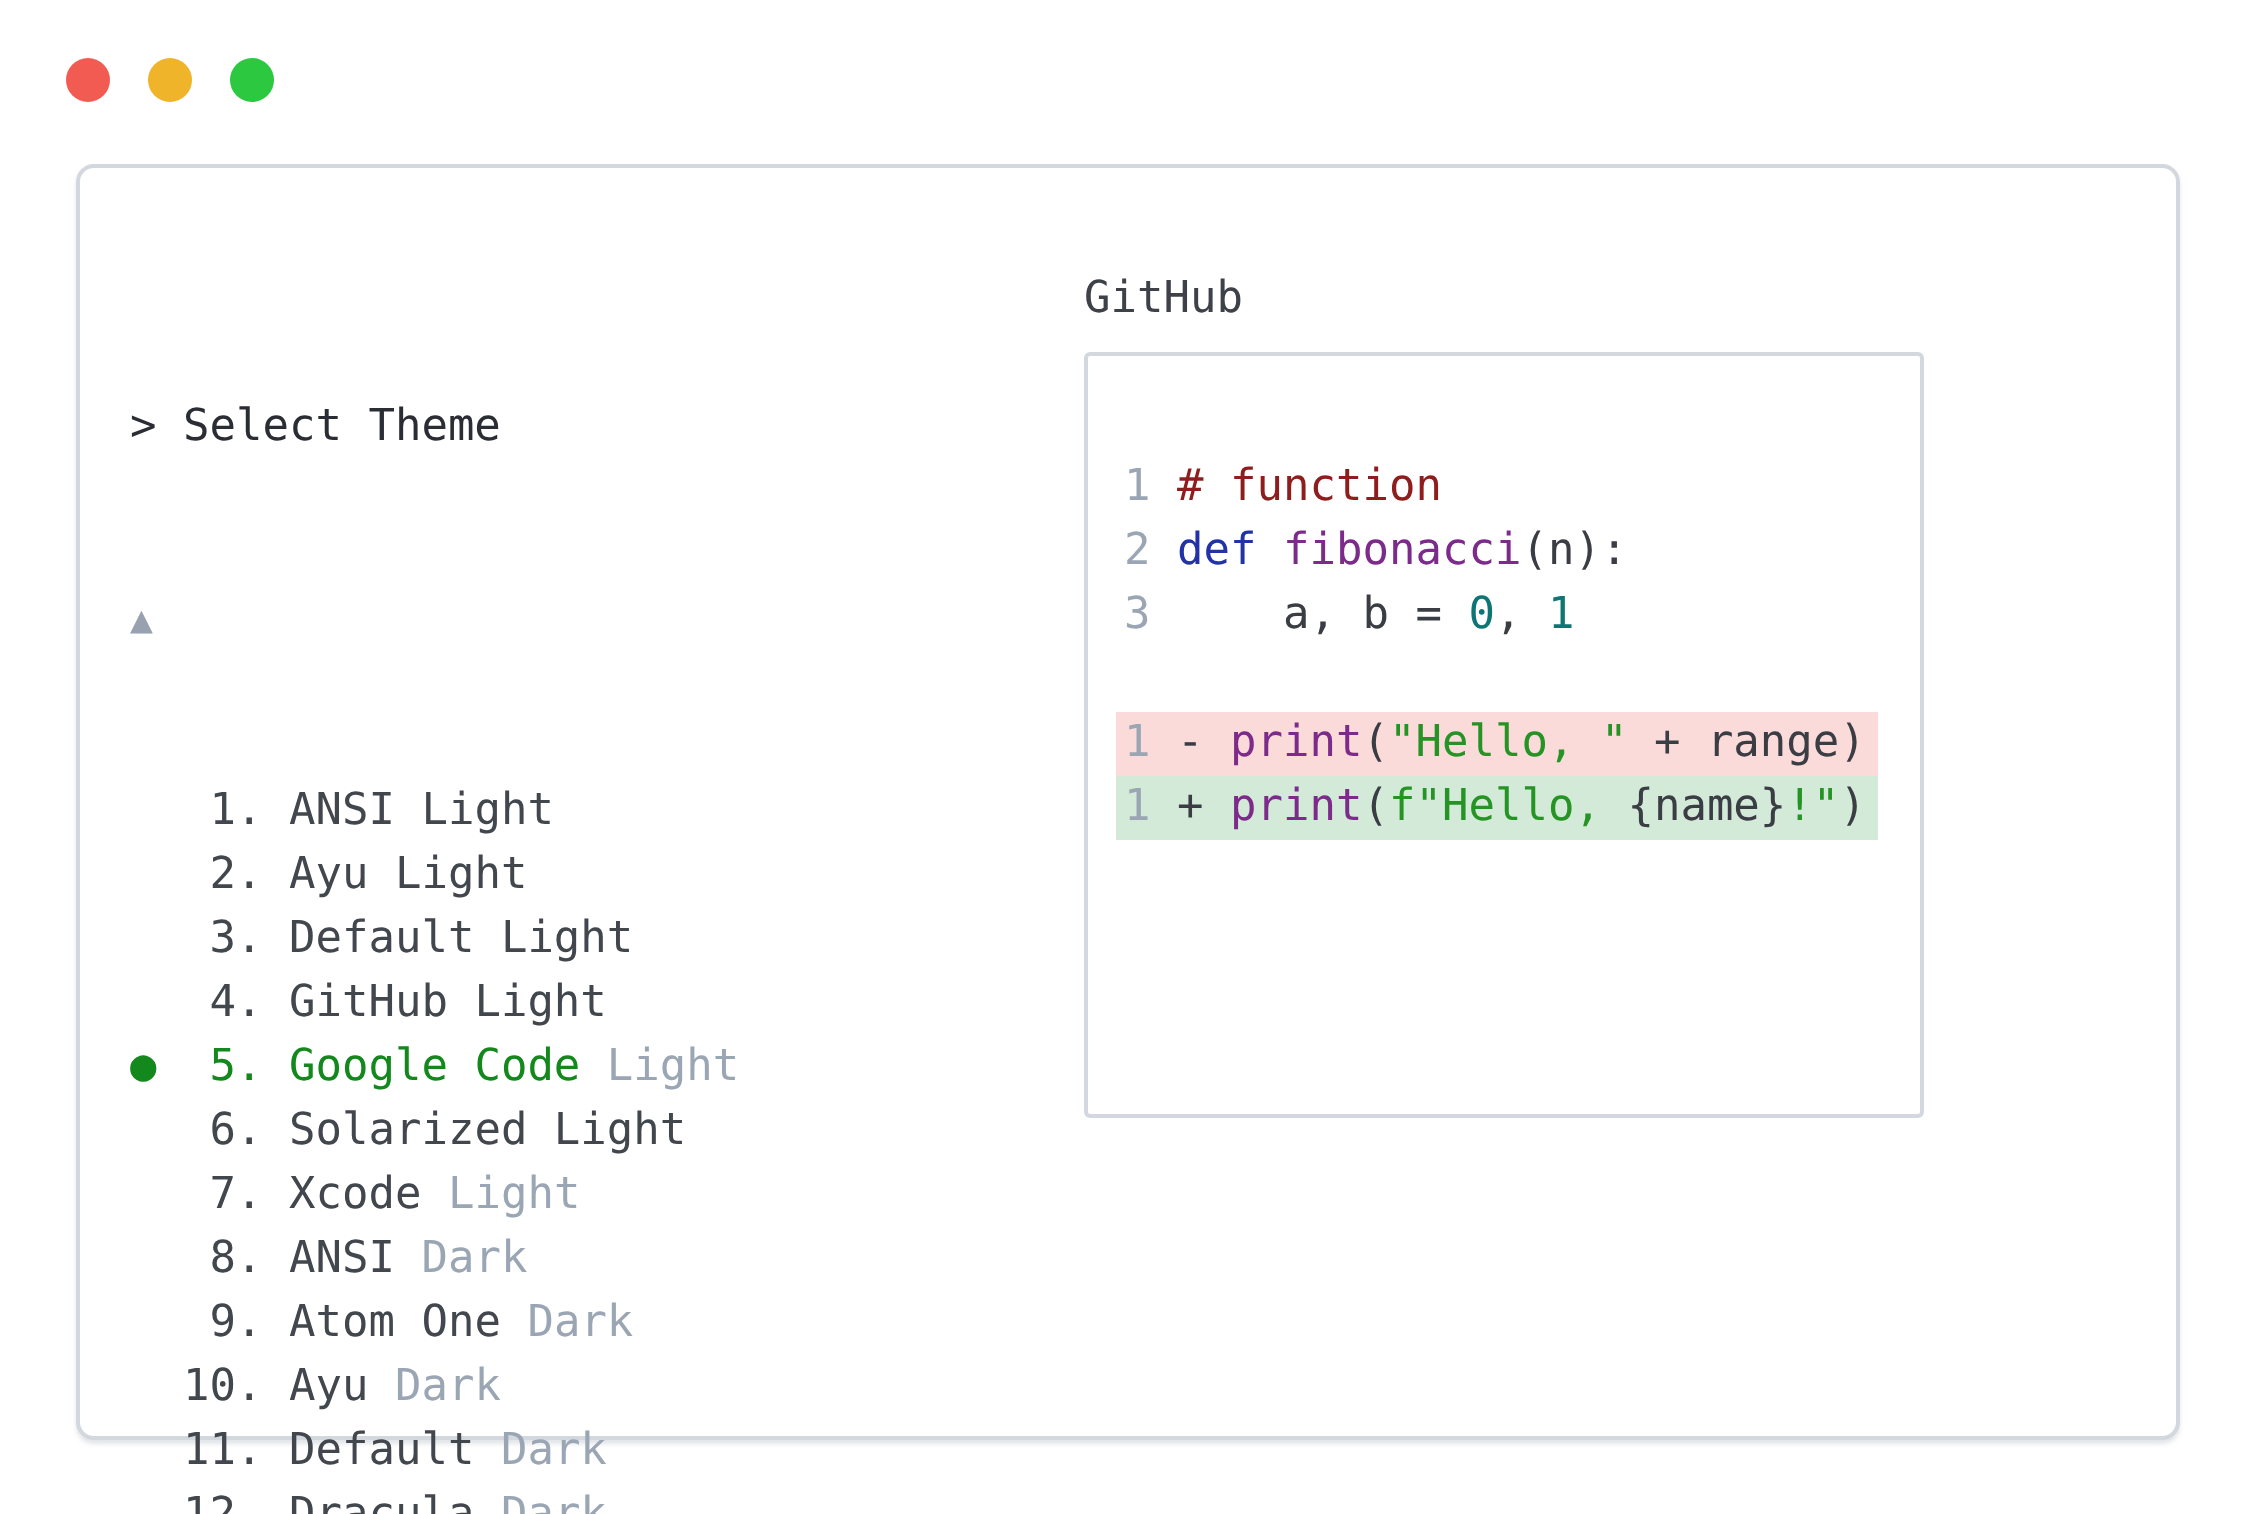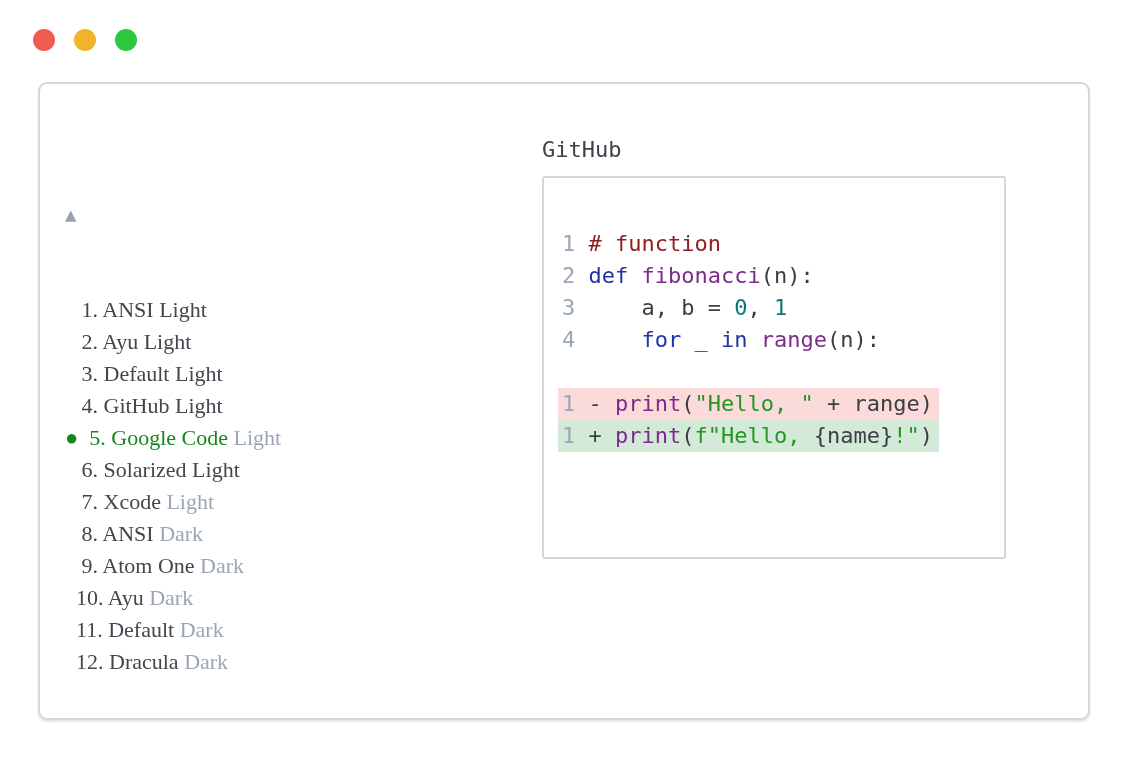--- a/index.html
+++ b/index.html
@@ -32,32 +32,32 @@
   }
 
   
   .theme-list {
     position: absolute; left: 25px; top: 50px;
     font-size: 22px; line-height: 32px;
     white-space: pre;
   }
   .prompt-row { color: var(--text-dark); }
   .scroll-up   { color: var(--arrow-dim);    font-size: 19px; }
-  .item { color: var(--text-item); font-family: Liberation Serif, serif; }
+  .item { color: var(--text-item); }
   .item .variant { color: var(--text-dim); }
   .item.selected .num,
   .item.selected .name { color: var(--selected-green); }
 
   
   .preview { position: absolute; left: 502px; top: 50px; }
   .preview-label { font-size: 22px; line-height: 32px; color: #3e4248; }
   .preview-box {
     margin-top: 10px;
     box-sizing: border-box;
-    width: 464px; height: 383px;
+    width: 420px; height: 383px;
     border: 2px solid var(--panel-border);
     border-radius: 3px;
     padding: 50px 16px 0 14px;
     overflow: hidden;
     background: #ffffff;
   }
   .code-line {
     font-size: 22px; line-height: 32px;
     white-space: pre;
     width: fit-content;
@@ -82,34 +82,34 @@
 
   <div class="traffic-lights">
     <span class="light red"></span>
     <span class="light yellow"></span>
     <span class="light green"></span>
   </div>
 
   <div class="panel">
 
     <div class="theme-list">
+      <div class="prompt-row">&gt; Select Theme</div>
       <div class="scroll-up">▲</div>
       <div id="items"><div class="item"><span class="num">   1. </span><span class="name">ANSI Light</span></div><div class="item"><span class="num">   2. </span><span class="name">Ayu Light</span></div><div class="item"><span class="num">   3. </span><span class="name">Default Light</span></div><div class="item"><span class="num">   4. </span><span class="name">GitHub Light</span></div><div class="item selected"><span class="num">●  5. </span><span class="name">Google Code</span><span class="variant"> Light</span></div><div class="item"><span class="num">   6. </span><span class="name">Solarized Light</span></div><div class="item"><span class="num">   7. </span><span class="name">Xcode</span><span class="variant"> Light</span></div><div class="item"><span class="num">   8. </span><span class="name">ANSI</span><span class="variant"> Dark</span></div><div class="item"><span class="num">   9. </span><span class="name">Atom One</span><span class="variant"> Dark</span></div><div class="item"><span class="num">  10. </span><span class="name">Ayu</span><span class="variant"> Dark</span></div><div class="item"><span class="num">  11. </span><span class="name">Default</span><span class="variant"> Dark</span></div><div class="item"><span class="num">  12. </span><span class="name">Dracula</span><span class="variant"> Dark</span></div></div>
       
       
     </div>
 
     <div class="preview">
       <div class="preview-label">GitHub</div>
       <div class="preview-box">
         <div id="code">
             <div class="code-line"><span class="ln">1 </span><span class="tok comment"># function</span></div>
             <div class="code-line"><span class="ln">2 </span><span class="tok kw">def</span><span class="tok plain"> </span><span class="tok fn">fibonacci</span><span class="tok plain">(n):</span></div>
             <div class="code-line"><span class="ln">3 </span><span class="tok plain">    a, b = </span><span class="tok num">0</span><span class="tok plain">, </span><span class="tok num">1</span></div>
-            <div class="code-line"><span class="ln">4 </span><span class="tok plain">    </span><span class="tok kw">for</span><span class="tok plain"> _ </span><span class="tok kw">in</span><span class="tok plain"> </span><span class="tok fn">range</span><span class="tok plain">(n):</span></div>
             <div class="code-line blank">&nbsp;</div>
             <div class="code-line diff-del"><span class="ln">1 </span><span class="tok plain">- </span><span class="tok fn">print</span><span class="tok plain">(</span><span class="tok str">"Hello, "</span><span class="tok plain"> + range)</span></div>
             <div class="code-line diff-add"><span class="ln">1 </span><span class="tok plain">+ </span><span class="tok fn">print</span><span class="tok plain">(</span><span class="tok str">f"Hello, </span><span class="tok plain">{name}</span><span class="tok str">!"</span><span class="tok plain">)</span></div>
           </div>
       </div>
     </div>
 
   </div>
 </div>
 

